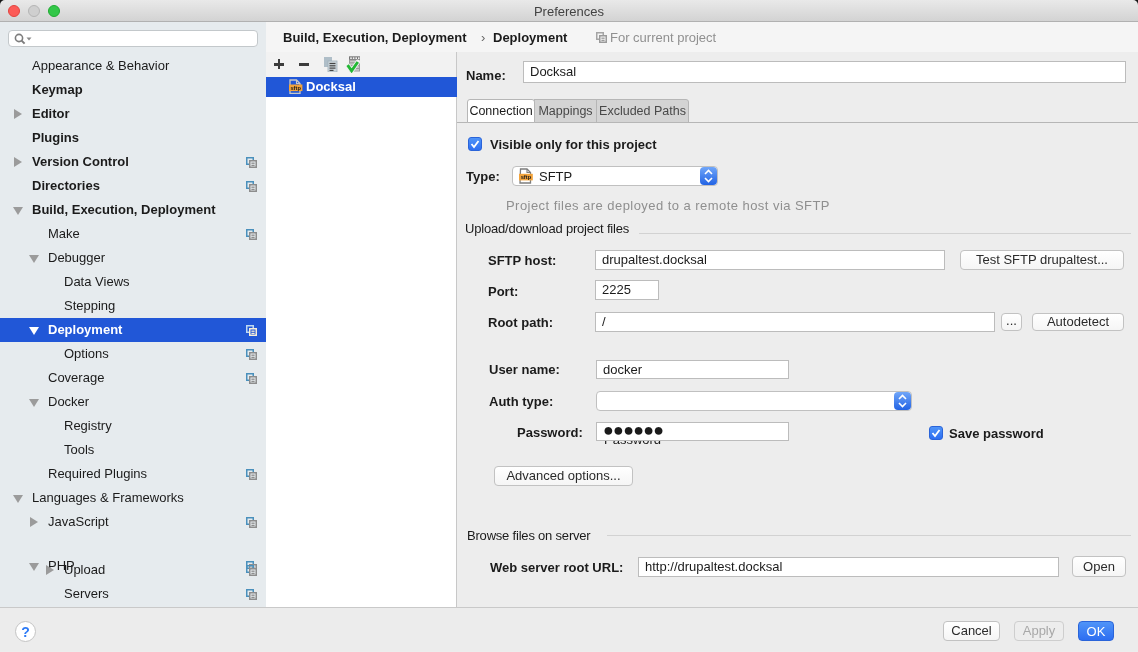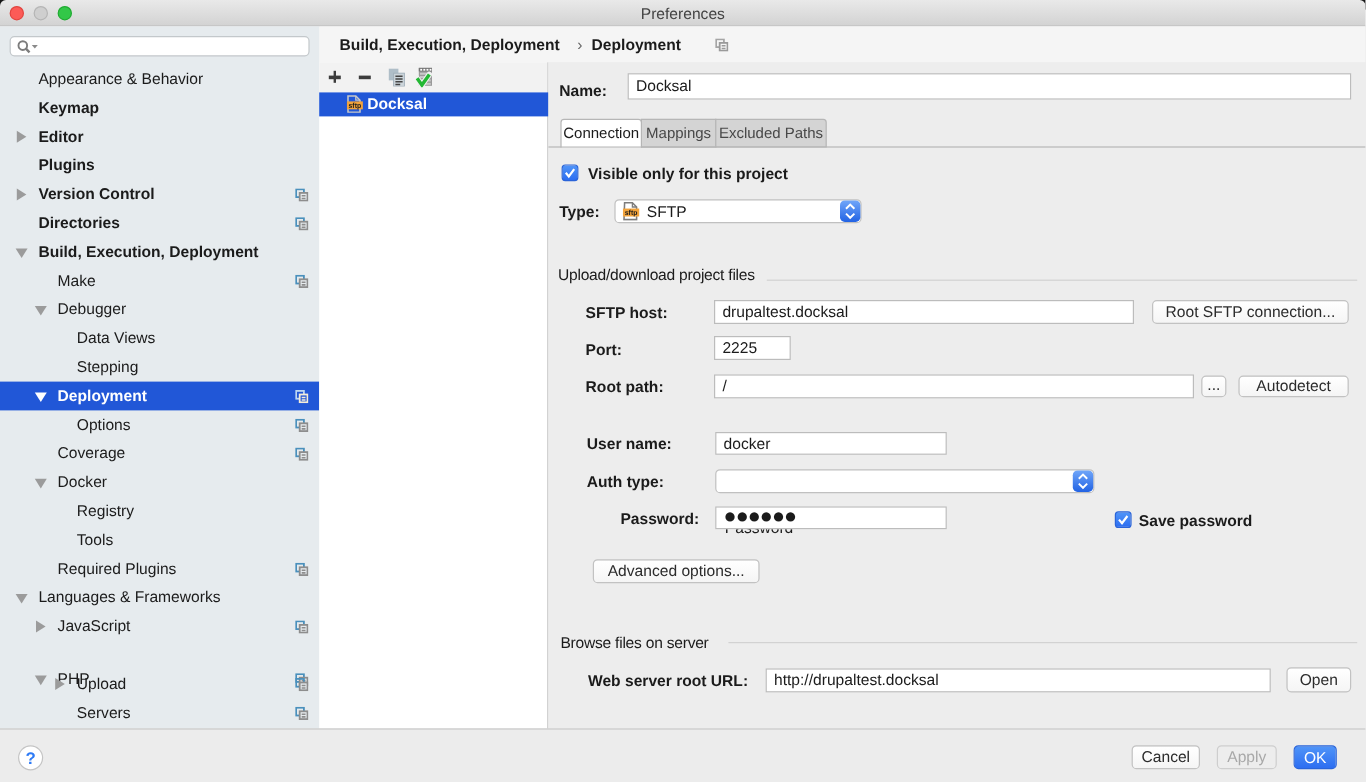--- a/index.html
+++ b/index.html
@@ -205,20 +205,21 @@
 <div id="crumb" class="ab">
   <span class="ab nw" style="left:17px;top:1px;font-weight:bold;">Build, Execution, Deployment</span>
   <span class="ab nw" style="left:215px;top:1px;color:#666;">›</span>
   <span class="ab nw" style="left:227px;top:1px;font-weight:bold;">Deployment</span>
   <svg class="ab" style="left:330px;top:10px" width="11" height="11" viewBox="0 0 11 11">
     <rect x="0.75" y="0.75" width="6.5" height="6.5" fill="none" stroke="#a5a5a5" stroke-width="1.5"></rect>
     <rect x="3.75" y="3.75" width="6.5" height="6.5" fill="#f5f5f5" stroke="#9a9a9a" stroke-width="1.5"></rect>
     <line x1="5.4" y1="6.2" x2="8.6" y2="6.2" stroke="#9a9a9a" stroke-width="1.3"></line>
     <line x1="5.4" y1="8.4" x2="8.6" y2="8.4" stroke="#9a9a9a" stroke-width="1.3"></line>
   </svg>
+  <span class="ab nw" style="left:344px;top:1px;color:#909090;">For current project</span>
 </div>
 
 <div id="listpanel" class="ab">
   <div class="ab" style="left:0;top:0;width:190px;height:25px;background:#f2f2f2;"></div>
 
   <div class="ab" style="left:8px;top:11px;width:10px;height:2.5px;background:#3c3c3c;"></div>
   <div class="ab" style="left:11.75px;top:7px;width:2.5px;height:10px;background:#3c3c3c;"></div>
 
   <div class="ab" style="left:33px;top:11px;width:10px;height:2.5px;background:#3c3c3c;"></div>
 
@@ -282,27 +283,28 @@
       <text x="6.9" y="11.3" font-size="6" font-weight="bold" fill="#1a1a1a" text-anchor="middle" font-family="Liberation Sans" textLength="10.5" lengthAdjust="spacingAndGlyphs">sftp</text>
     </svg>
     <span class="ab nw" style="left:26px;top:2px;">SFTP</span>
     <div class="stepper">
       <svg width="17" height="18" viewBox="0 0 17 18">
           <path d="M5 7 l3.5 -3.5 l3.5 3.5" fill="none" stroke="#fff" stroke-width="1.6"></path>
           <path d="M5 11 l3.5 3.5 l3.5 -3.5" fill="none" stroke="#fff" stroke-width="1.6"></path>
         </svg>
     </div>
   </div>
+  <span class="ab nw gtxt" style="left:49px;top:146px;letter-spacing:0.45px;">Project files are deployed to a remote host via SFTP</span>
 
   <span class="ab nw" style="left:8px;top:169px;letter-spacing:-0.2px;">Upload/download project files</span>
   <div class="ab secline" style="left:182px;top:181px;width:492px;"></div>
 
   <span class="ab nw lbl" style="left:31px;top:201px;">SFTP host:</span>
   <div class="ab inp" style="left:138px;top:198px;width:350px;height:20px;">drupaltest.docksal</div>
-  <div class="ab btn" style="left:503px;top:198px;width:164px;height:20px;line-height:18px;">Root SFTP connection...</div>
+  <div class="ab btn" style="left:503px;top:198px;width:164px;height:20px;line-height:18px;">Test SFTP drupaltest...</div>
 
   <span class="ab nw lbl" style="left:31px;top:232px;">Port:</span>
   <div class="ab inp" style="left:138px;top:228px;width:64px;height:20px;">2225</div>
 
   <span class="ab nw lbl" style="left:31px;top:263px;">Root path:</span>
   <div class="ab inp" style="left:138px;top:260px;width:400px;height:20px;">/</div>
   <div class="ab btn" style="left:544px;top:261px;width:21px;height:18px;line-height:14px;">...</div>
   <div class="ab btn" style="left:575px;top:261px;width:92px;height:18px;line-height:16px;">Autodetect</div>
 
   <span class="ab nw lbl" style="left:32px;top:310px;">User name:</span>

